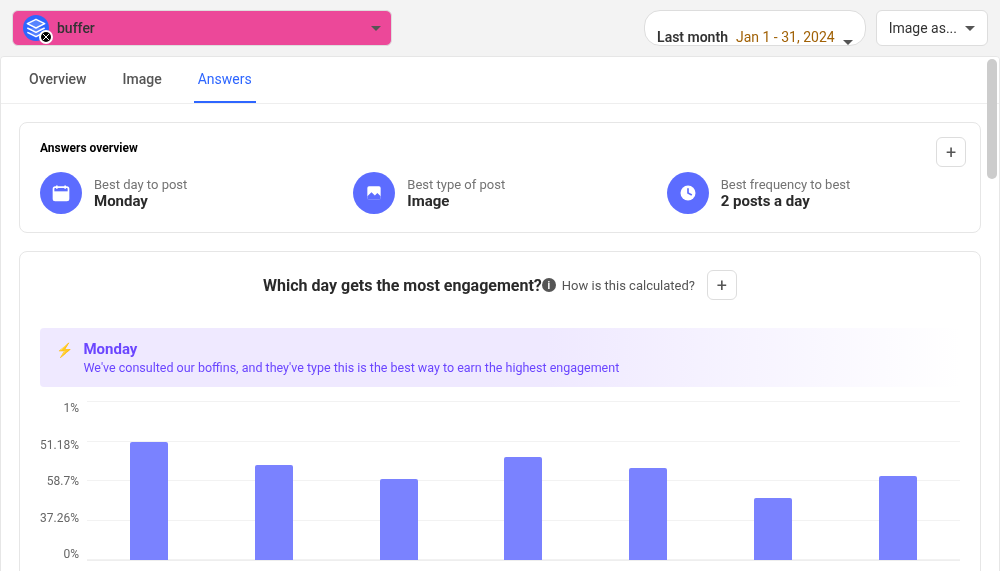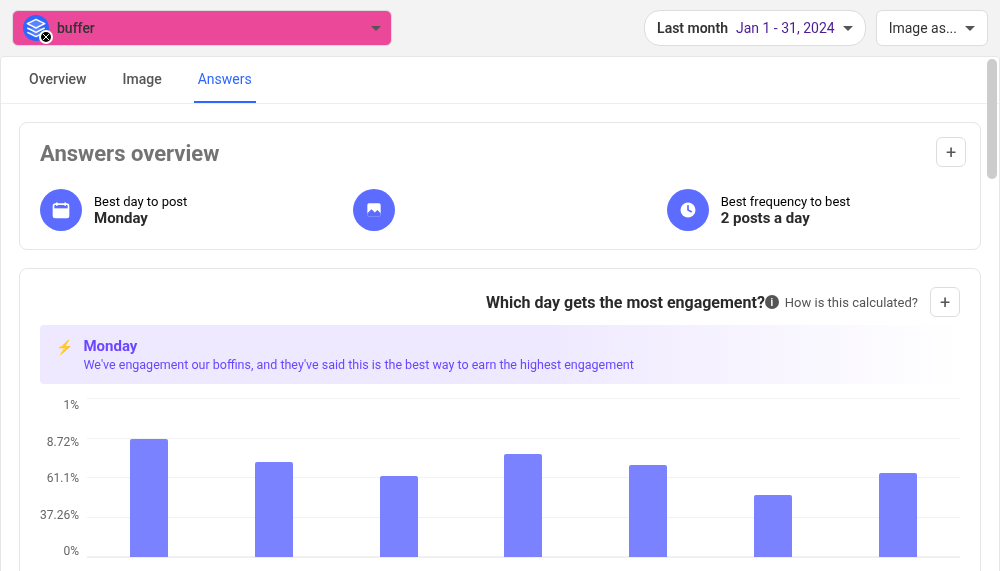--- a/index.html
+++ b/index.html
@@ -7,39 +7,39 @@
     .topbar { display: flex; align-items: center; padding: 10px 12px; gap: 10px; }
     .brand-select { display: flex; align-items: center; background: #ec4899; border: 1px solid #ddd; border-radius: 6px; padding: 6px 10px; width: 380px; height: 36px; justify-content: space-between; }
     .brand-left { display: flex; align-items: center; gap: 8px; }
     .brand-icon { width: 26px; height: 26px; position: relative; }
     .brand-icon svg { width: 26px; height: 26px; }
     .brand-sub { position: absolute; right: -4px; bottom: -3px; width: 14px; height: 14px; background: #000; border-radius: 50%; border: 2px solid #fff; display:flex; align-items:center; justify-content:center;}
     .brand-sub svg { width: 8px; height: 8px; fill: #fff;}
     .brand-name { font-size: 14px; font-weight: 500; color: #333; }
     .caret { width: 0; height: 0; border-left: 5px solid transparent; border-right: 5px solid transparent; border-top: 5px solid #555; }
     .spacer { flex: 1; }
-    .range-select { display: flex; align-items: center; background: #fff; border: 1px solid #ddd; border-radius: 16px; padding: 0 12px; height: 36px; gap: 8px; }
+    .range-select { display: flex; align-items: flex-end; background: #fff; border: 1px solid #ddd; border-radius: 16px; padding: 0 12px; height: 36px; gap: 8px; }
     .range-label { font-weight: 600; font-size: 14px; color: #333; }
-    .range-dates { font-size: 14px; color: #4c1d95; }
+    .range-dates { font-size: 14px; color: #a16207; }
     .export-btn { display: flex; align-items: center; background: #fff; border: 1px solid #ddd; border-radius: 6px; padding: 0 12px; height: 36px; gap: 8px; font-size: 14px; color: #333; }
     .content-wrap { background: #fff; margin: 0 0 0 0; border: 1px solid #e6e6e6; border-radius: 4px; height: 520px; overflow-y: auto; position: relative;}
     .tabs { display: flex; gap: 28px; padding: 0 24px; border-bottom: 1px solid #eee; }
     .tab { padding: 14px 4px; font-size: 14px; color: #555; cursor: pointer; border-bottom: 2px solid transparent; font-weight: 500; }
     .tab.active { color: #2e66ff; border-bottom-color: #2e66ff; font-weight: 400; }
     .inner { padding: 18px; }
     .card { background: #fff; border: 1px solid #e6e6e6; border-radius: 8px; padding: 18px 20px; margin-bottom: 18px; position: relative; }
-    .card-title { font-size: 22px; font-weight: 700; color: #737373; margin-bottom: 23px; }
+    .card-title { font-size: 12px; font-weight: 700; color: #000000; margin-bottom: 17px; }
     .plus-btn { position: absolute; top: 14px; right: 14px; width: 30px; height: 30px; border: 1px solid #ddd; border-radius: 6px; background: #fff; display: flex; align-items: center; justify-content: center; font-size: 18px; color: #555; cursor: pointer; }
     .overview-row { display: flex; gap: 20px; }
     .ov-item { display: flex; align-items: center; gap: 12px; flex: 1; }
     .ov-icon { width: 42px; height: 42px; border-radius: 50%; background: #5c6cff; display: flex; align-items: center; justify-content: center; flex-shrink:0; }
     .ov-icon svg { width: 20px; height: 20px; fill: #fff; }
-    .ov-label { font-size: 13px; color: #000000; }
+    .ov-label { font-size: 13px; color: #737373; }
     .ov-value { font-size: 15px; font-weight: 700; color: #2a2a2a; }
-    .q-header { display: flex; align-items: center; justify-content: flex-end; margin-bottom: 8px; }
+    .q-header { display: flex; align-items: center; justify-content: center; margin-bottom: 28px; }
     .q-title { font-size: 16px; font-weight: 700; color: #2a2a2a; }
     .q-help { display: flex; align-items: center; gap: 6px; font-size: 13px; color: #555; }
     .q-help-icon { width: 14px; height: 14px; border-radius: 50%; background: #555; color: #fff; font-size: 10px; display: flex; align-items: center; justify-content: center; font-weight: bold; }
     .highlight { background: linear-gradient(90deg, #efe9ff 0%, #efe9ff 55%, #fff 100%); border-radius: 4px; padding: 12px 16px; margin-bottom: 14px; display: flex; align-items: flex-start; gap: 10px; }
     .bolt { color: #6b46ff; font-size: 14px; margin-top: 2px; }
     .hl-title { font-size: 15px; font-weight: 700; color: #6b46ff; margin-bottom: 2px; }
     .hl-sub { font-size: 12.5px; color: #6b46ff; }
     .chart { display: flex; height: 180px; }
     .y-axis { display: flex; flex-direction: column; justify-content: space-between; align-items: flex-end; padding-right: 8px; font-size: 12px; color: #666; height: 160px; }
     .plot-area { flex: 1; position: relative; height: 160px; border-bottom: 1px solid #eee;}
@@ -109,20 +109,24 @@
             <div class="ov-value">Monday</div>
           </div>
         </div>
         <div class="ov-item">
           <div class="ov-icon">
               <svg viewBox="0 0 24 24">
                 <rect x="4" y="4" width="16" height="16" rx="2" fill="#fff"></rect>
                 <path d="M4 16 L9 11 L13 15 L16 12 L20 16 L20 20 L4 20 Z" fill="#5c6cff"></path>
               </svg>
             </div>
+          <div>
+            <div class="ov-label">Best type of post</div>
+            <div class="ov-value">Image</div>
+          </div>
         </div>
         <div class="ov-item">
           <div class="ov-icon">
               <svg viewBox="0 0 24 24">
                 <circle cx="12" cy="12" r="9" fill="#fff"></circle>
                 <path d="M12 7 L12 12 L16 14" stroke="#5c6cff" stroke-width="2" fill="none" stroke-linecap="round"></path>
               </svg>
             </div>
           <div>
             <div class="ov-label">Best frequency to best</div>
@@ -141,29 +145,29 @@
             <span>How is this calculated?</span>
           </div>
           <div class="plus-btn" style="position:static;">+</div>
         </div>
       </div>
 
       <div class="highlight">
         <div class="bolt">⚡</div>
         <div>
           <div class="hl-title">Monday</div>
-          <div class="hl-sub">We've engagement our boffins, and they've said this is the best way to earn the highest engagement</div>
+          <div class="hl-sub">We've consulted our boffins, and they've type this is the best way to earn the highest engagement</div>
         </div>
       </div>
 
       <div class="chart">
         <div class="y-axis" id="y-axis">
             <div>1%</div>
-            <div>8.72%</div>
-            <div>61.1%</div>
+            <div>51.18%</div>
+            <div>58.7%</div>
             <div>37.26%</div>
             <div>0%</div>
           </div>
         <div class="plot-area">
           <div class="gridlines">
             <div class="gridline"></div>
               <div class="gridline"></div>
               <div class="gridline"></div>
               <div class="gridline"></div>
               <div class="gridline"></div>

